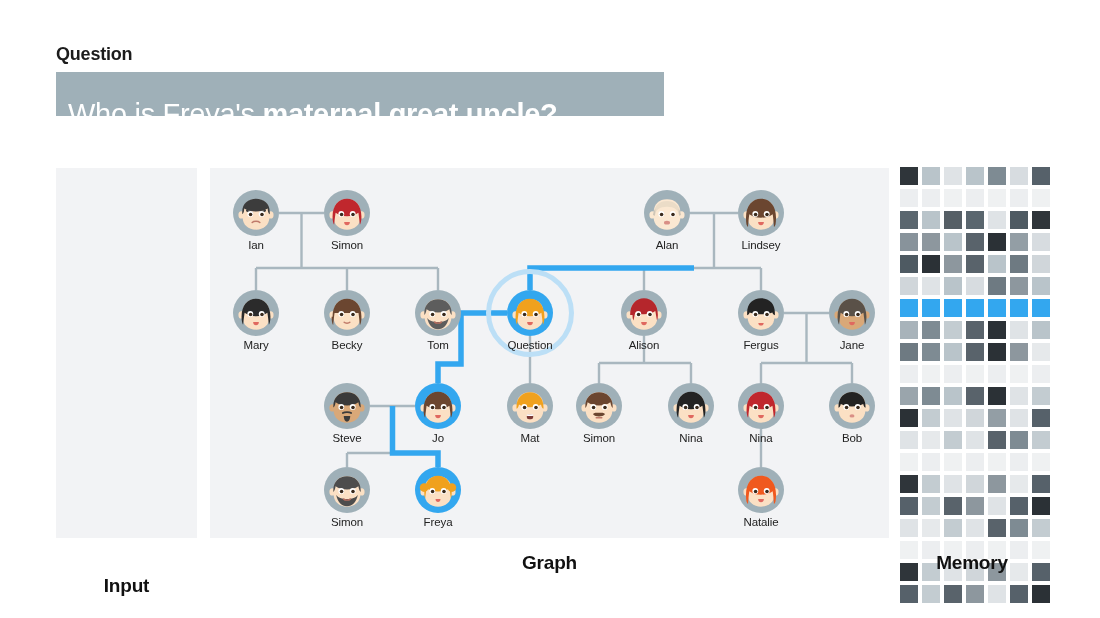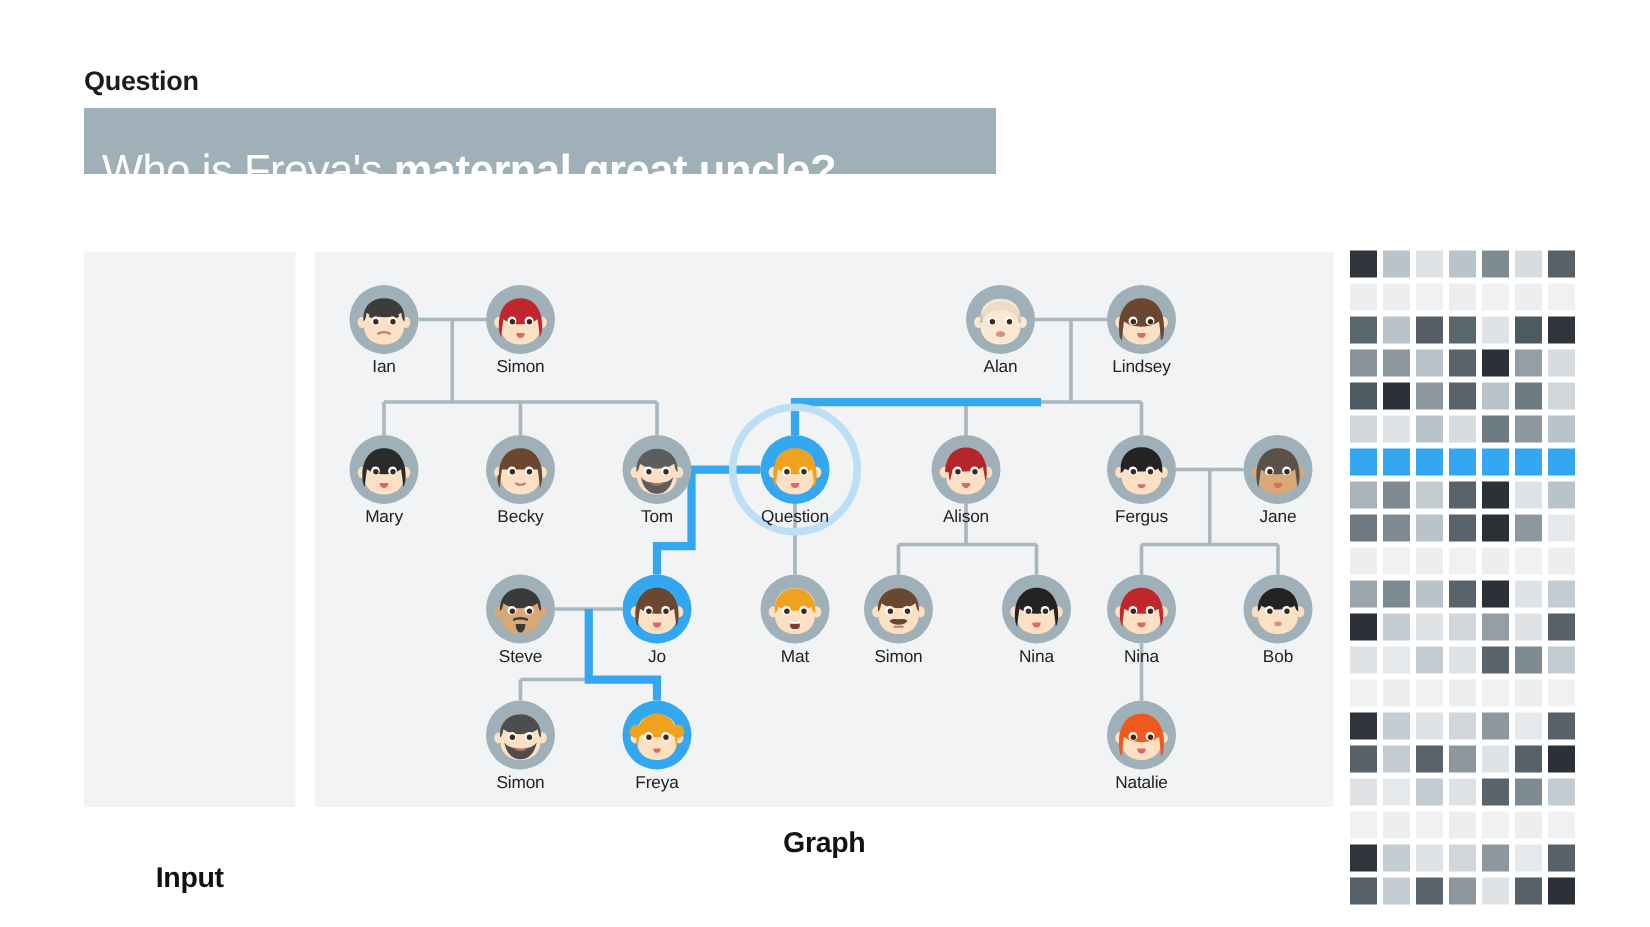--- a/index.html
+++ b/index.html
@@ -594,14 +594,15 @@
       <div style="background: rgb(195, 204, 209);"></div>
       <div style="background: rgb(89, 99, 107);"></div>
       <div style="background: rgb(141, 151, 158);"></div>
       <div style="background: rgb(223, 227, 230);"></div>
       <div style="background: rgb(86, 97, 106);"></div>
       <div style="background: rgb(43, 49, 54);"></div>
     </div>
 
   <div class="panel-caption" id="cap-input">Input</div>
   <div class="panel-caption" id="cap-graph">Graph</div>
+  <div class="panel-caption" id="cap-memory">Memory</div>
 
 </div>
 
 </body></html>

